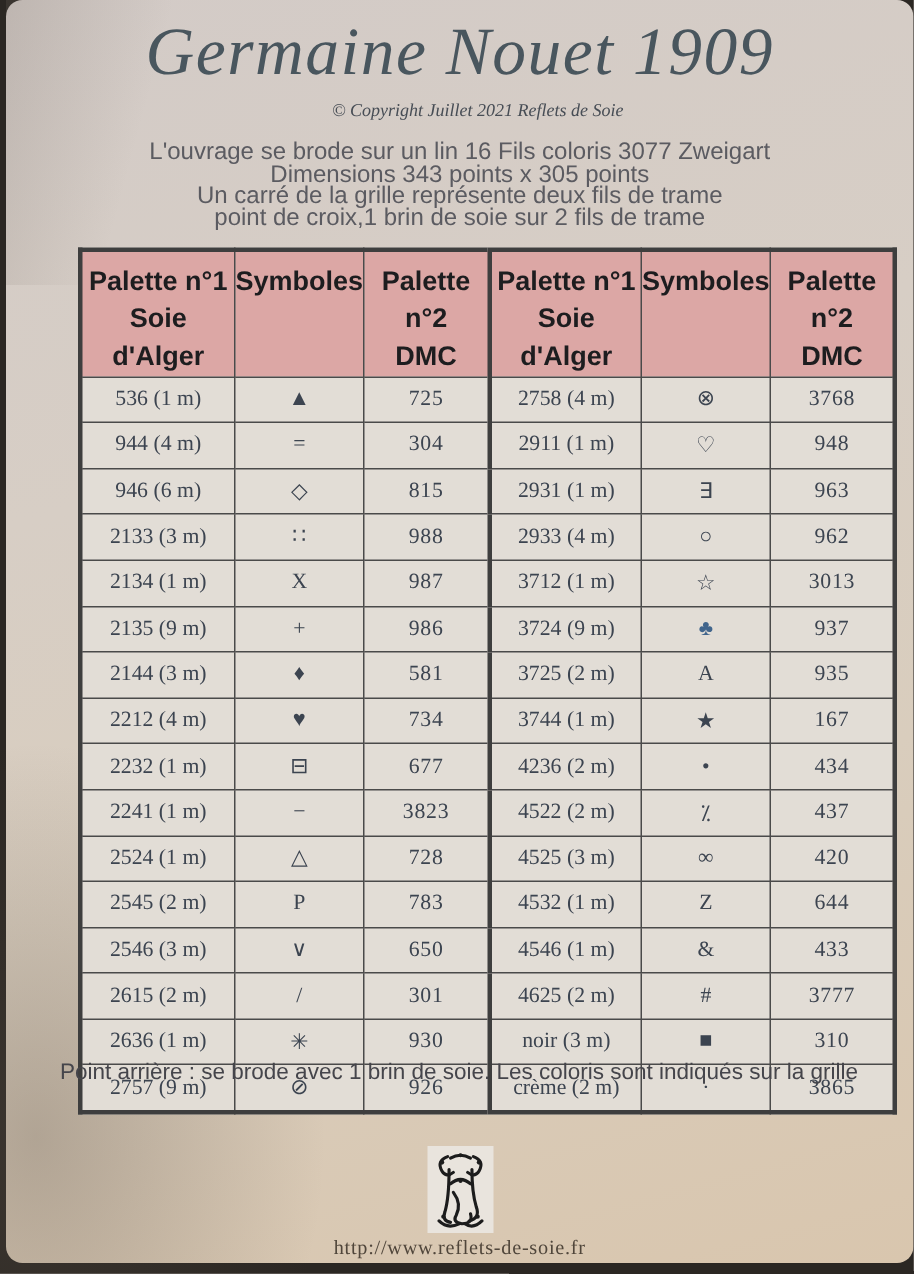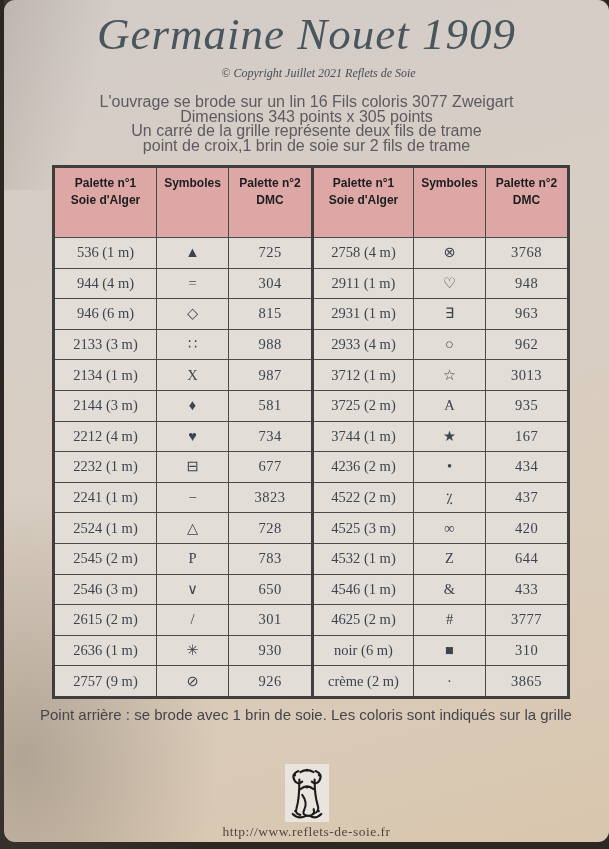--- a/index.html
+++ b/index.html
@@ -21,21 +21,21 @@
          font-size:12px;color:#474d55;}
   .desc{position:absolute;top:95px;left:0;width:100%;text-align:center;
          font-size:16px;line-height:14.6px;color:#5b5b61;}
 
   .table-wrap{position:absolute;left:48px;top:165px;}
   table.palette{border-collapse:collapse;table-layout:fixed;background:#e2ddd6;
          border:3px solid #3e3e3e;}
   table.palette th, table.palette td{border:1px solid #4a4a4a;padding:0;text-align:center;}
   table.palette th:nth-child(3), table.palette td:nth-child(3){border-right:3px solid #3e3e3e;}
   table.palette th{background:#dca7a5;height:62px;vertical-align:top;
-         font-size:12px;font-weight:bold;color:#1d1d1f;line-height:1.4;}
+         font-size:18px;font-weight:bold;color:#1d1d1f;line-height:1.4;}
   table.palette th .hline{display:block;}
   table.palette th{padding-top:7px;}
   table.palette td{height:29.6px;font-family:"Liberation Serif", serif;
          font-size:14.5px;color:#3c4450;}
   td.sym{font-family:"DejaVu Sans","DejaVu Serif", sans-serif;font-size:16px;color:#2e3a4a;}
   td.dmc{letter-spacing:0.5px;}
 
   .footnote{position:absolute;left:36px;top:706px;font-size:15px;color:#45454b;}
 
   .logo{position:absolute;left:50%;top:764px;transform:translateX(-50%);
@@ -134,20 +134,28 @@
   </tr>
             <tr>
     <td class="soie">2134 (1 m)</td>
     <td class="sym">X</td>
     <td class="dmc">987</td>
     <td class="soie">3712 (1 m)</td>
     <td class="sym">☆</td>
     <td class="dmc">3013</td>
   </tr>
             <tr>
+    <td class="soie">2135 (9 m)</td>
+    <td class="sym">+</td>
+    <td class="dmc">986</td>
+    <td class="soie">3724 (9 m)</td>
+    <td class="sym" style="color: rgb(65, 101, 140);">♣</td>
+    <td class="dmc">937</td>
+  </tr>
+            <tr>
     <td class="soie">2144 (3 m)</td>
     <td class="sym">♦</td>
     <td class="dmc">581</td>
     <td class="soie">3725 (2 m)</td>
     <td class="sym">A</td>
     <td class="dmc">935</td>
   </tr>
             <tr>
     <td class="soie">2212 (4 m)</td>
     <td class="sym">♥</td>
@@ -201,21 +209,21 @@
     <td class="sym">/</td>
     <td class="dmc">301</td>
     <td class="soie">4625 (2 m)</td>
     <td class="sym">#</td>
     <td class="dmc">3777</td>
   </tr>
             <tr>
     <td class="soie">2636 (1 m)</td>
     <td class="sym">✳</td>
     <td class="dmc">930</td>
-    <td class="soie">noir (6 m)</td>
+    <td class="soie">noir (3 m)</td>
     <td class="sym">■</td>
     <td class="dmc">310</td>
   </tr>
             <tr>
     <td class="soie">2757 (9 m)</td>
     <td class="sym">⊘</td>
     <td class="dmc">926</td>
     <td class="soie">crème (2 m)</td>
     <td class="sym">·</td>
     <td class="dmc">3865</td>

